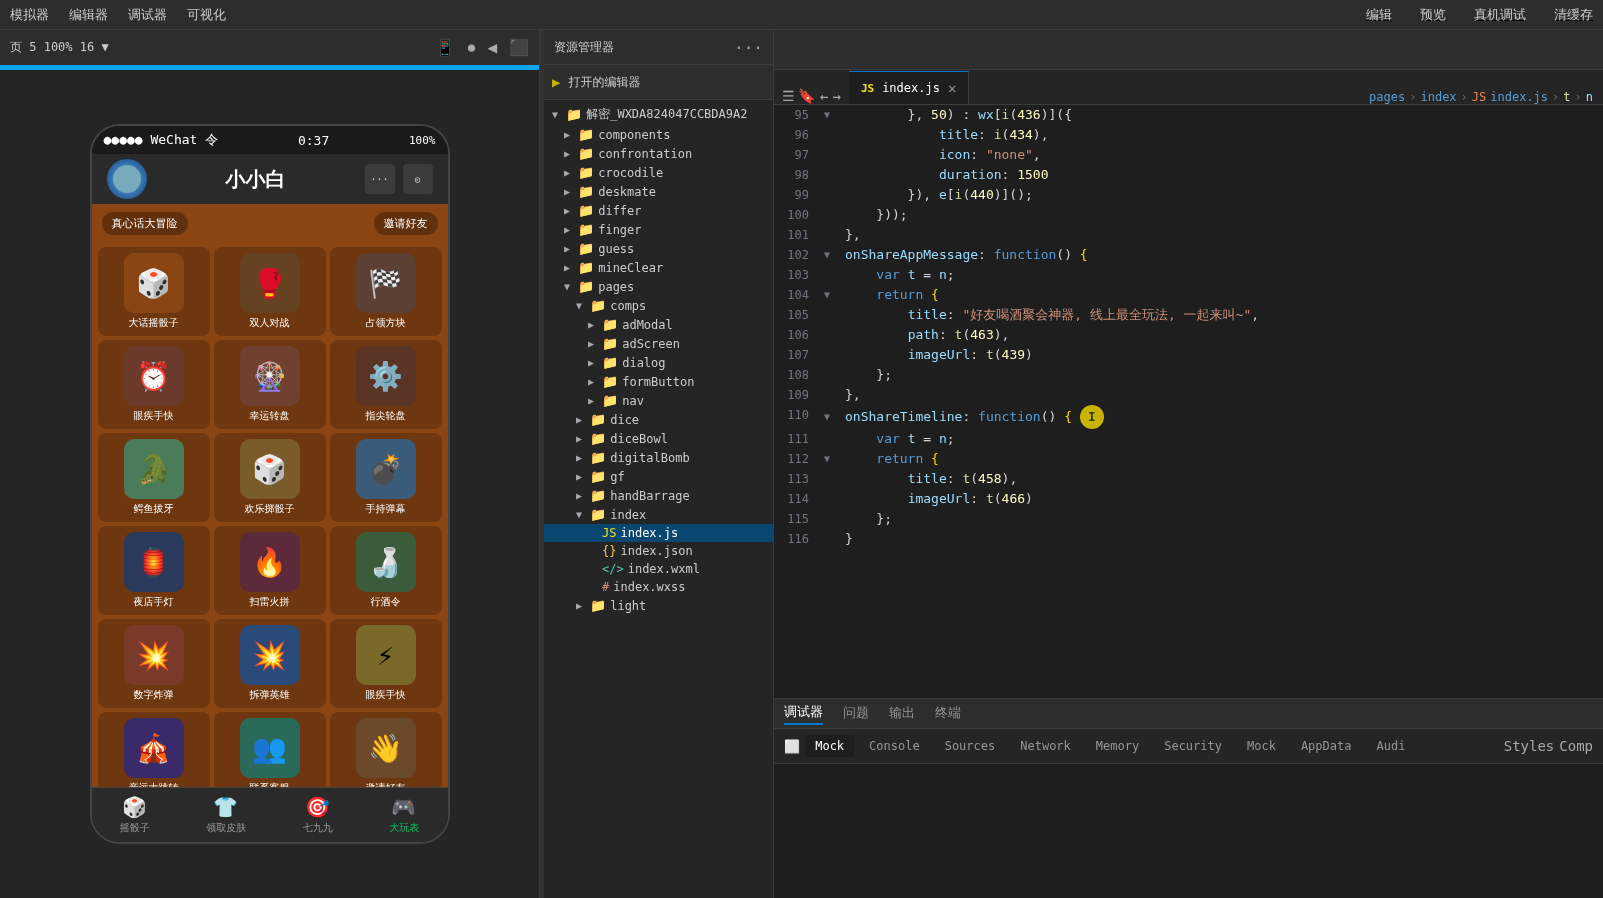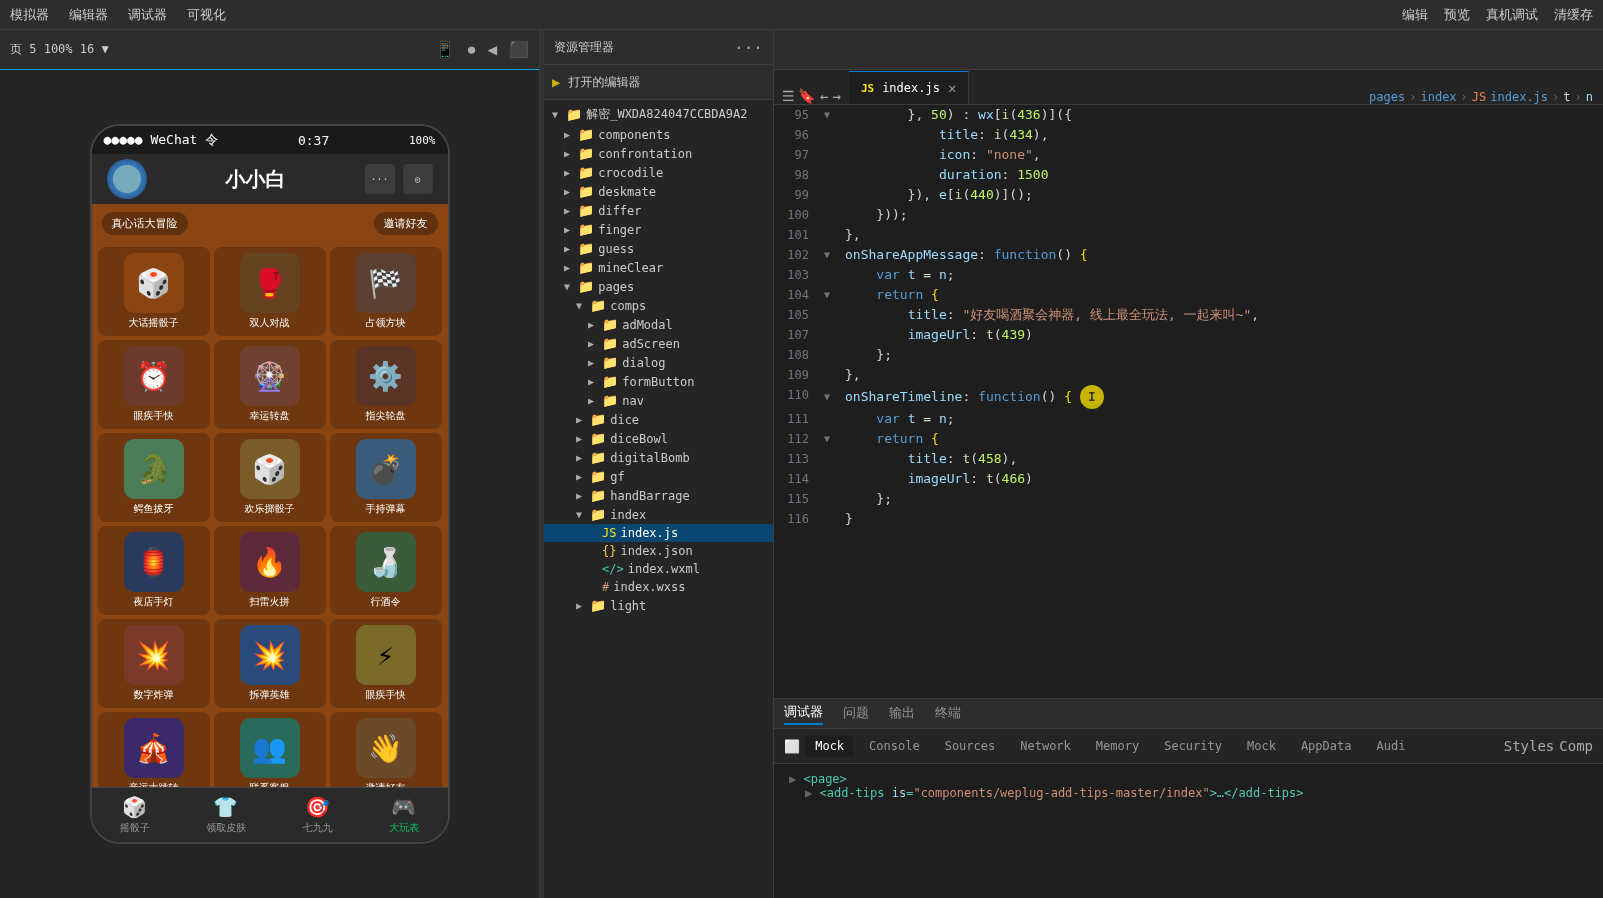--- a/index.html
+++ b/index.html
@@ -47,21 +47,21 @@
       border-right: 1px solid #3c3c3c;
     }
 
     .simulator-toolbar {
       height: 40px;
       background: #2d2d2d;
       display: flex;
       align-items: center;
       padding: 0 10px;
       gap: 15px;
-      border-bottom: 1px solid #0ea5e9;
+      border-bottom: 5px solid #0ea5e9;
       flex-shrink: 0;
     }
     .sim-toolbar-text {
       color: #ccc;
       font-size: 12px;
     }
     .sim-toolbar-icon {
       color: #aaa;
       font-size: 16px;
       cursor: pointer;
@@ -435,21 +435,21 @@
       cursor: pointer;
       display: flex;
       align-items: center;
       justify-content: center;
     }
 
     
     .kw { color: #569cd6; }
     .fn { color: #dcdcaa; }
     .str { color: #ce9178; }
-    .num { color: #bef264; }
+    .num { color: #fef9c3; }
     .prop { color: #9cdcfe; }
     .bracket { color: #ffd700; }
 
     
     .bottom-panel {
       height: 200px;
       background: #1e1e1e;
       border-top: 1px solid #3c3c3c;
       display: flex;
       flex-direction: column;
@@ -525,21 +525,21 @@
     .xml-val { color: #ce9178; }
   </style>
 </head>
 <body>
 
 <div class="top-menubar">
   <span class="menu-item">模拟器</span>
   <span class="menu-item">编辑器</span>
   <span class="menu-item">调试器</span>
   <span class="menu-item">可视化</span>
-  <div style="margin-left:auto; display:flex; gap:16px; align-items:flex-start;">
+  <div style="margin-left:auto; display:flex; gap:28px; align-items:flex-start;text-decoration:underline;">
     <span class="menu-item">编辑</span>
     <span class="menu-item">预览</span>
     <span class="menu-item">真机调试</span>
     <span class="menu-item">清缓存</span>
   </div>
 </div>
 
 <div class="main-layout">
 
   <div class="simulator-panel">
@@ -925,20 +925,25 @@
             <div class="collapse-arrow">▼</div>
             <div class="line-content">    <span class="kw">return</span> <span class="bracket">{</span></div>
           </div>
 
           <div class="code-line">
             <div class="line-num">105</div>
             <div class="collapse-arrow"></div>
             <div class="line-content">        <span class="prop">title</span>: <span class="str">"好友喝酒聚会神器, 线上最全玩法, 一起来叫~"</span>,</div>
           </div>
 
+          <div class="code-line">
+            <div class="line-num">106</div>
+            <div class="collapse-arrow"></div>
+            <div class="line-content">        <span class="prop">path</span>: <span class="fn">t</span>(<span class="num">463</span>),</div>
+          </div>
 
           <div class="code-line">
             <div class="line-num">107</div>
             <div class="collapse-arrow"></div>
             <div class="line-content">        <span class="prop">imageUrl</span>: <span class="fn">t</span>(<span class="num">439</span>)</div>
           </div>
 
           <div class="code-line">
             <div class="line-num">108</div>
             <div class="collapse-arrow"></div>
@@ -1010,27 +1015,17 @@
             <span class="devtools-tab">Memory</span>
             <span class="devtools-tab">Security</span>
             <span class="devtools-tab">Mock</span>
             <span class="devtools-tab">AppData</span>
             <span class="devtools-tab">Audi</span>
             <div class="devtools-icons">
               <span class="devtools-icon-btn">Styles</span>
               <span class="devtools-icon-btn">Comp</span>
             </div>
           </div>
-          <div class="bottom-content">
-            <div>
-              <span style="color:#666;">▶</span>
-              <span class="xml-tag">&lt;page&gt;</span>
-            </div>
-            <div style="padding-left:16px;">
-              <span style="color:#666;">▶</span>
-              <span class="xml-tag">&lt;add-tips <span class="xml-attr">is</span>=<span class="xml-val">"components/weplug-add-tips-master/index"</span>&gt;…&lt;/add-tips&gt;</span>
-            </div>
-          </div>
         </div>
       </div>
     </div>
   </div>
 </div>
 
 </body></html>

